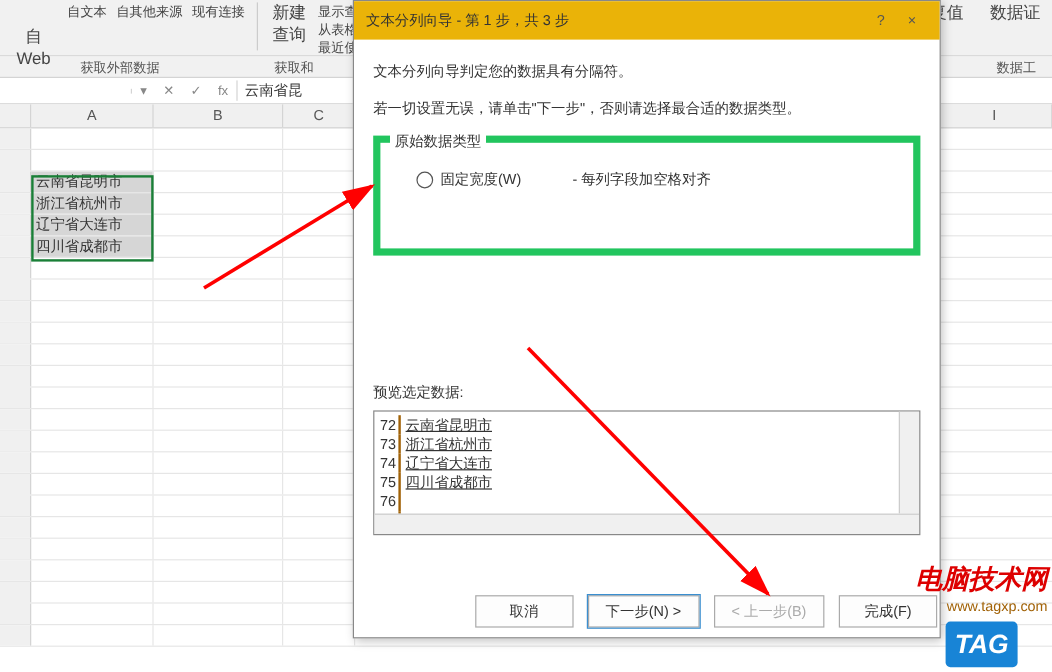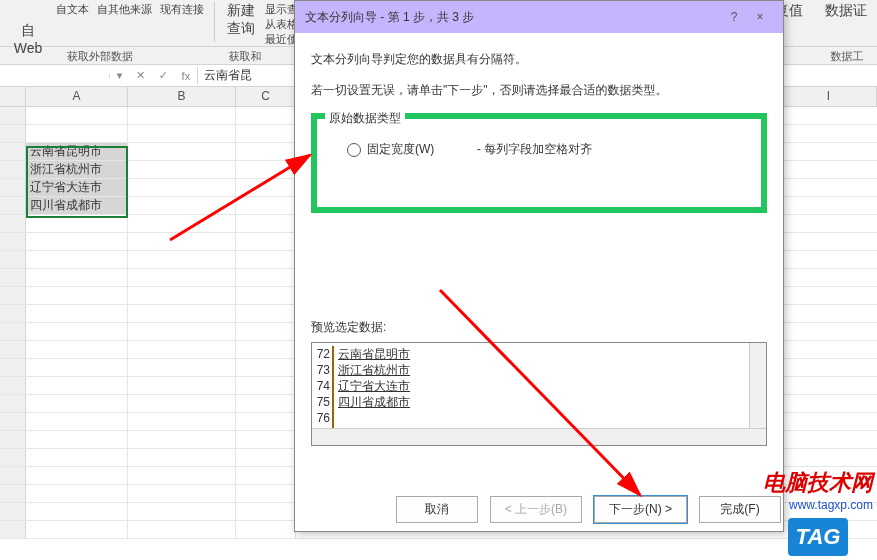--- a/index.html
+++ b/index.html
@@ -30,21 +30,21 @@
 .grid { position: relative; height: 470px; overflow: hidden; }
 .grid-row { display: flex; height: 18px; border-bottom: 1px solid #e6e6e6; }
 .row-head { width: 26px; border-right: 1px solid #d4d4d4; background:#f0f0f0; text-align:center; color:#555; font-size:11px; }
 .cell { border-right: 1px solid #e6e6e6; padding: 0 4px; font-size: 12px; color:#333; white-space: nowrap; }
 .cell.colA { width:102px; } .cell.colB { width:108px; } .cell.colC { width:60px; }
 .selected-cell { background: #d6d6d6; }
 .selection-border { position:absolute; border:2px solid #1a7f37; pointer-events:none; }
 
 
 .dialog { position: absolute; left: 294px; top: 0; width: 490px; height: 532px; background: #fff; border: 1px solid #888; box-shadow: 2px 2px 8px rgba(0,0,0,0.25); }
-.dlg-title { height: 32px; background: #c4b5fd; display: flex; align-items: center; padding: 4px 10px; font-size: 12px; color: #333; }
+.dlg-title { height: 32px; background: #eab308; display: flex; align-items: center; padding: 4px 10px; font-size: 12px; color: #333; }
 .dlg-title-text { flex:1; }
 .dlg-title-btn { width: 26px; text-align:center; color:#555; cursor: default; }
 .dlg-body { padding: 10px 16px; font-size: 12px; color:#333; }
 .dlg-p { margin: 8px 0 14px; }
 .fieldset { border: 6px solid #22c55e; padding: 14px 14px 20px; position: relative; margin-top: 10px; height: 100px; }
 .fieldset .legend { position:absolute; top:-9px; left:8px; background:#fff; padding:0 4px; }
 .radio-row { display: flex; align-items: center; margin: 8px 0 8px 16px; }
 .radio { width: 14px; height: 14px; border: 1px solid #555; border-radius: 50%; margin-right: 6px; display:inline-flex; align-items:center; justify-content:center;}
 .radio.checked:after { content:""; width:7px; height:7px; background:#333; border-radius:50%; display:block; }
 .radio-label { margin-right: 20px; min-width: 90px; }
@@ -61,21 +61,21 @@
 .btn { border:1px solid #aaa; background:#fdfdfd; padding: 4px 14px; font-size:12px; color:#333; min-width: 82px; text-align:center; }
 .btn.disabled { color:#aaa; }
 
 
 .arrow-svg { position:absolute; pointer-events:none; }
 
 
 .watermark { position:absolute; right:4px; bottom:4px; display:flex; align-items:center; gap:6px;flex-direction:column; }
 .watermark .txt { text-align:right; }
 .watermark .l1 { color:#d00; font-weight:bold; font-size:22px; font-style:italic; }
-.watermark .l2 { color:#1d4ed8; font-size:12px; }
+.watermark .l2 { color:#a16207; font-size:12px; }
 .tag { background:#1884d6; color:#fff; font-weight:bold; font-size:22px; padding:6px 8px; border-radius:4px; font-style:italic; }
 </style>
 </head>
 <body>
 
 <div class="ribbon">
   <div class="ribbon-col" style="width:48px">
     <div class="icon"></div>
     <div>自 Web</div>
   </div>
@@ -326,22 +326,22 @@
             <div class="rn">77</div>
             <div class="rv"></div>
           </div>
         </div>
       <div class="preview-scroll-right"></div>
       <div class="preview-scroll-bottom"></div>
     </div>
   </div>
   <div class="dlg-btns">
     <div class="btn">取消</div>
+    <div class="btn" style="outline:1px solid #3b8fd0">下一步(N) &gt;</div>
     <div class="btn disabled">&lt; 上一步(B)</div>
-    <div class="btn" style="outline:1px solid #3b8fd0">下一步(N) &gt;</div>
     <div class="btn">完成(F)</div>
   </div>
 </div>
 
 <svg class="arrow-svg" style="left:160px;top:130px" width="170" height="130">
   <defs>
       <marker id="ah1" markerWidth="10" markerHeight="10" refX="8" refY="3" orient="auto">
         <path d="M0,0 L0,6 L9,3 z" fill="red"></path>
       </marker>
     </defs>

